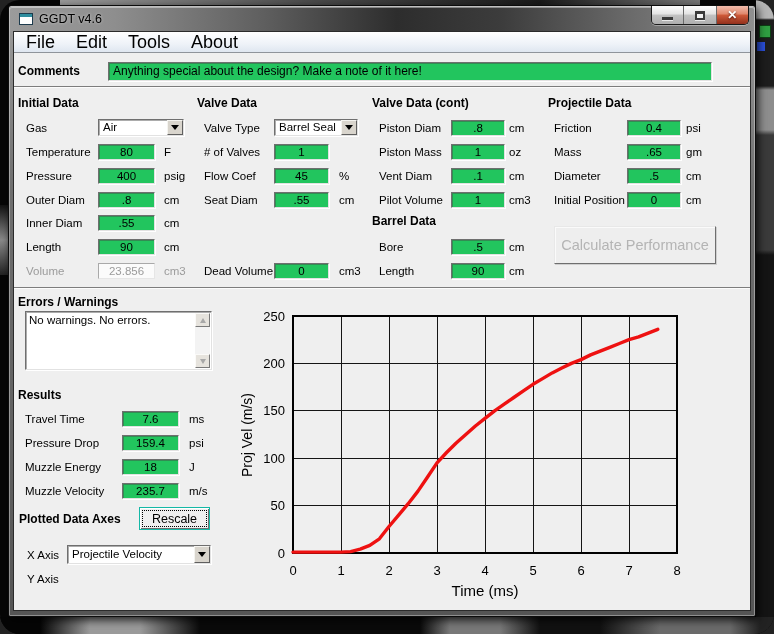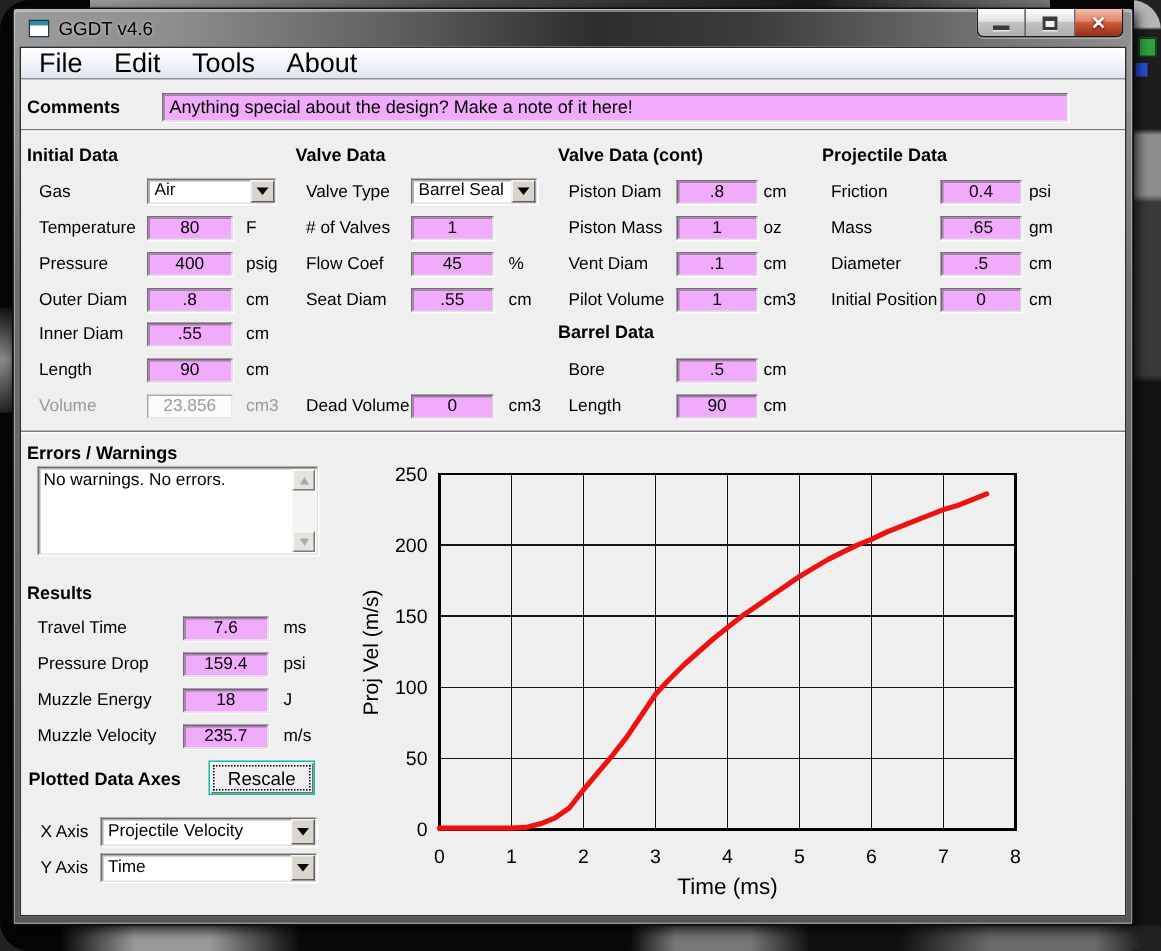--- a/index.html
+++ b/index.html
@@ -45,21 +45,21 @@
              background:linear-gradient(180deg,#ffffff,#eef2f8 60%,#dfe6f0); border-bottom:1px solid #8f949b;
              display:flex; align-items:center; padding-left:4px; }
   .menu-item { font-size:18px; color:#000; padding:2px 8px; margin-right:5px; }
 
   .form { position:absolute; left:0; top:22px; right:0; bottom:0; font-size:11.5px; color:#000; }
   .abs { position:absolute; white-space:nowrap; }
   .lbl { line-height:16px; }
   .sect-title { font-weight:bold; font-size:12px; }
   .dim { color:#9b9b9b; }
 
-  .box { position:absolute; height:16px; background:#f0abfc; text-align:center; line-height:14px; font-size:11.5px;
+  .box { position:absolute; height:16px; background:#22c55e; text-align:center; line-height:14px; font-size:11.5px;
          border:1px solid; border-color:#6f6f6f #e2e2e2 #e2e2e2 #6f6f6f;
          box-shadow: inset 1px 1px 0 rgba(72,72,72,.45), 1px 1px 0 rgba(255,255,255,.95); }
   .box.left-text { text-align:left; padding-left:4px; }
   .box.disabled { color:#9b9b9b; background:#fbfbfb; border-color:#a9a9a9 #e6e6e6 #e6e6e6 #a9a9a9; box-shadow:none; }
 
   .combo { position:absolute; height:17px; background:#fff; border:1px solid; border-color:#6f6f6f #e2e2e2 #e2e2e2 #6f6f6f;
            box-shadow: inset 1px 1px 0 rgba(72,72,72,.45), 1px 1px 0 rgba(255,255,255,.95);
            font-size:11.5px; line-height:15px; padding-left:4px; }
   .combo-btn { position:absolute; right:0; top:0; bottom:0; width:16px; background:#d9d5cd;
                border:1px solid; border-color:#f5f4f0 #5f5f5f #5f5f5f #f5f4f0; display:flex; align-items:center; justify-content:center; }
@@ -205,20 +205,21 @@
         <span class="abs lbl" style="left:672px;top:66px;">psi</span>
         <span class="abs lbl" style="left:540px;top:90px;">Mass</span>
         <div class="box" style="left:613px;top:90px;width:54px;">.65</div>
         <span class="abs lbl" style="left:672px;top:90px;">gm</span>
         <span class="abs lbl" style="left:540px;top:114px;">Diameter</span>
         <div class="box" style="left:613px;top:114px;width:54px;">.5</div>
         <span class="abs lbl" style="left:672px;top:114px;">cm</span>
         <span class="abs lbl" style="left:540px;top:138px;">Initial Position</span>
         <div class="box" style="left:613px;top:138px;width:54px;">0</div>
         <span class="abs lbl" style="left:672px;top:138px;">cm</span>
+        <div class="btn-disabled" style="left:540px;top:172px;width:162px;height:38px;">Calculate Performance</div>
 
         <div class="sep" style="top:233px;"></div>
 
         <span class="abs lbl sect-title" style="left:4px;top:240px;">Errors / Warnings</span>
         <div class="errors-box" style="left:11px;top:257px;width:187px;height:59px;">
           <span class="errors-text">No warnings.  No errors.</span>
           <div class="vscroll">
             <div class="sb-btn sb-up">
                 <span class="tri-up-sm"></span>
               </div>
@@ -245,26 +246,20 @@
         <span class="abs lbl sect-title" style="left:5px;top:457px;">Plotted Data Axes</span>
         <div class="btn-default" style="left:125px;top:453px;width:71px;height:23px;">Rescale</div>
         <span class="abs lbl" style="left:13px;top:493px;">X Axis</span>
         <div class="combo" style="left:53px;top:491px;width:144px;height:19px;line-height:17px;">
           <span>Projectile Velocity</span>
           <span class="combo-btn">
               <span class="tri-down"></span>
             </span>
         </div>
         <span class="abs lbl" style="left:13px;top:517px;">Y Axis</span>
-        <div class="combo" style="left:53px;top:515px;width:144px;height:19px;line-height:17px;">
-          <span>Time</span>
-          <span class="combo-btn">
-              <span class="tri-down"></span>
-            </span>
-        </div>
 
         <div class="chart" style="left:227px;top:247px;width:460px;height:300px;"><svg width="460" height="300">
               <line x1="52" y1="15" x2="52" y2="252" stroke="#151515" stroke-width="1" shape-rendering="crispEdges"></line>
               <line x1="100" y1="15" x2="100" y2="252" stroke="#151515" stroke-width="1" shape-rendering="crispEdges"></line>
               <line x1="148" y1="15" x2="148" y2="252" stroke="#151515" stroke-width="1" shape-rendering="crispEdges"></line>
               <line x1="196" y1="15" x2="196" y2="252" stroke="#151515" stroke-width="1" shape-rendering="crispEdges"></line>
               <line x1="244" y1="15" x2="244" y2="252" stroke="#151515" stroke-width="1" shape-rendering="crispEdges"></line>
               <line x1="292" y1="15" x2="292" y2="252" stroke="#151515" stroke-width="1" shape-rendering="crispEdges"></line>
               <line x1="340" y1="15" x2="340" y2="252" stroke="#151515" stroke-width="1" shape-rendering="crispEdges"></line>
               <line x1="388" y1="15" x2="388" y2="252" stroke="#151515" stroke-width="1" shape-rendering="crispEdges"></line>

